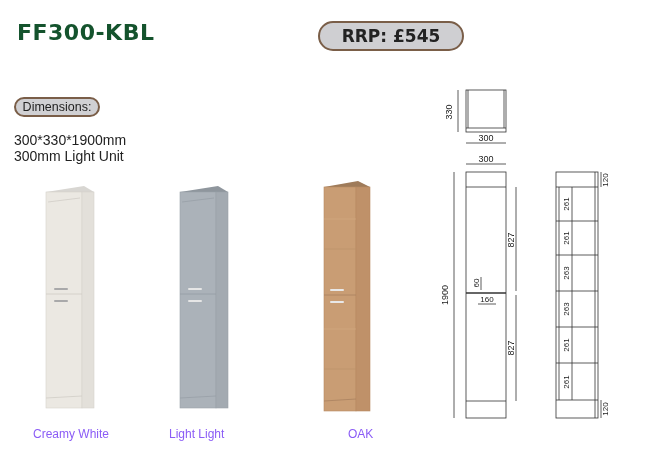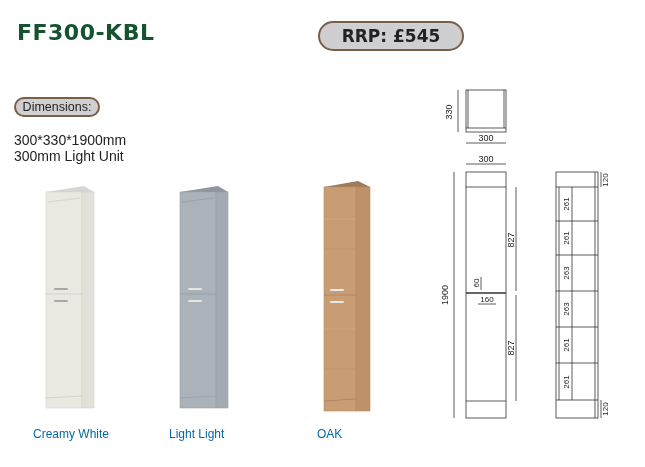--- a/index.html
+++ b/index.html
@@ -1,21 +1,21 @@
 <!DOCTYPE html>
 <html><head>
 <meta charset="utf-8">
 <style>
   html, body { margin:0; padding:0; background:#ffffff; }
   body { width:645px; height:467px; position:relative; overflow:hidden; font-family:"Liberation Sans", sans-serif; color:#222; }
   .title { position:absolute; left:17px; top:20px; font-size:22px; font-weight:bold; letter-spacing:0.5px; color:#14532d; font-family:"DejaVu Sans", sans-serif; }
   .price { position:absolute; left:318px; top:21px; width:146px; height:30px; border:2px solid #7a5e48; border-radius:16px; background:#cfcfd2; box-sizing:border-box; display:flex; align-items:center; justify-content:center; font-weight:bold; font-size:17px; color:#222; font-family:"DejaVu Sans", sans-serif; }
   .dim-badge { position:absolute; left:14px; top:97px; width:86px; height:20px; border:2px solid #7a5e48; border-radius:11px; background:#d0d0d3; box-sizing:border-box; display:flex; align-items:center; justify-content:center; font-size:12.5px; color:#222; }
   .dim-line { position:absolute; left:14px; font-size:14px; color:#222; }
-  .caption { position:absolute; top:427px; font-size:12px; color:#0369a1; }
+  .caption { position:absolute; top:427px; font-size:12px; color:#8b5cf6; }
   .unit { position:absolute; }
   svg text { font-family:"Liberation Sans Narrow","Liberation Sans", sans-serif; }
 </style>
 </head>
 <body>
 
 <div class="title">FF300-KBL</div>
 <div class="price">RRP:  £545</div>
 
 <div class="dim-badge">Dimensions:</div>
@@ -53,21 +53,21 @@
   <line x1="2" y1="150" x2="34" y2="150" stroke="#d4ab85" stroke-width="0.6"></line>
   <line x1="2" y1="190" x2="34" y2="190" stroke="#b8906a" stroke-width="0.6"></line>
   <line x1="2" y1="116" x2="34" y2="116" stroke="#a98160" stroke-width="0.8"></line>
   <rect x="8" y="110" width="14" height="2" rx="1" fill="#e8e8e8"></rect>
   <rect x="8" y="122" width="14" height="2" rx="1" fill="#e8e8e8"></rect>
   <line x1="2" y1="222" x2="34" y2="220" stroke="#a98160" stroke-width="0.8"></line>
 </svg>
 
 <div class="caption" style="left:33px;">Creamy White</div>
 <div class="caption" style="left:169px;">Light Light</div>
-<div class="caption" style="left:317px;">OAK</div>
+<div class="caption" style="left:348px;">OAK</div>
 
 <svg style="position:absolute;left:430px;top:80px;" width="200" height="345">
   <g stroke="#333" stroke-width="0.8" fill="none">
 
     <rect x="36" y="10" width="40" height="42"></rect>
     <line x1="38" y1="10" x2="38" y2="48"></line>
       <line x1="74" y1="10" x2="74" y2="48"></line>
     <line x1="36" y1="48" x2="76" y2="48"></line>
     <line x1="28" y1="10" x2="28" y2="52"></line>
     <line x1="36" y1="63" x2="76" y2="63"></line>

